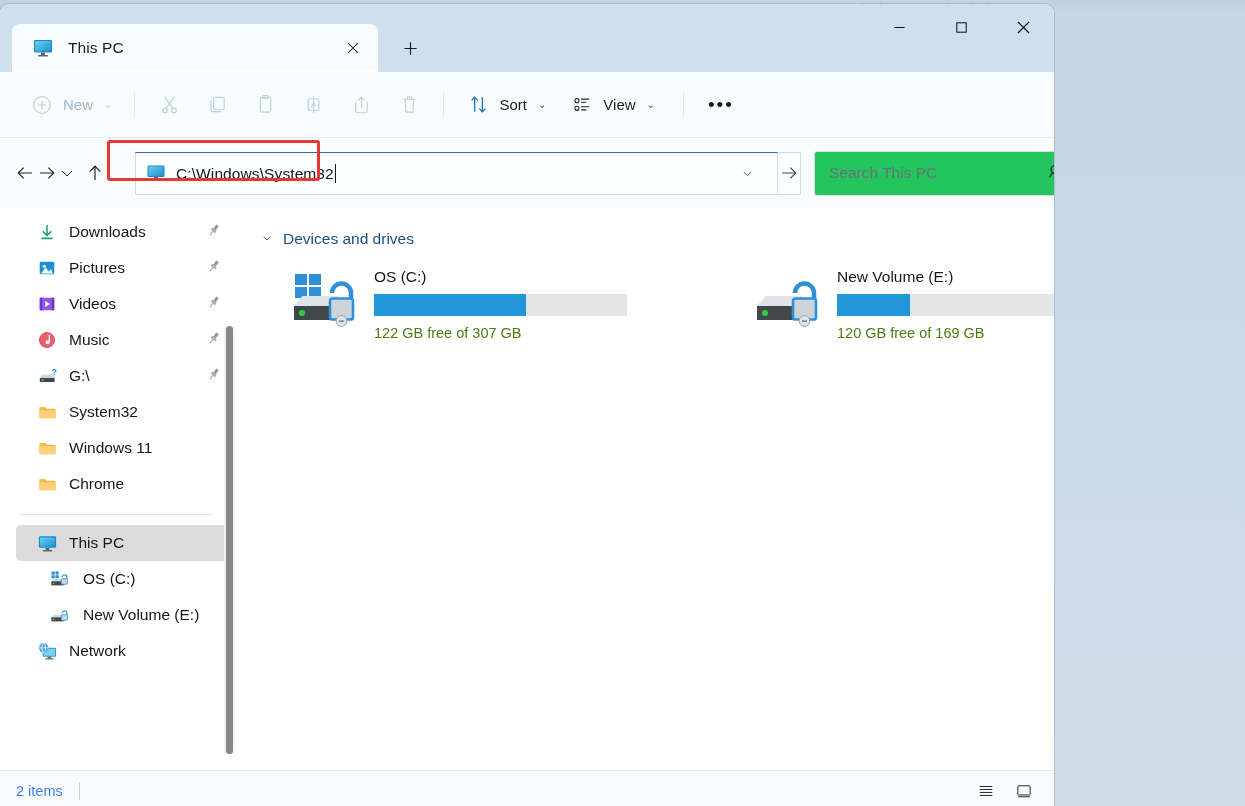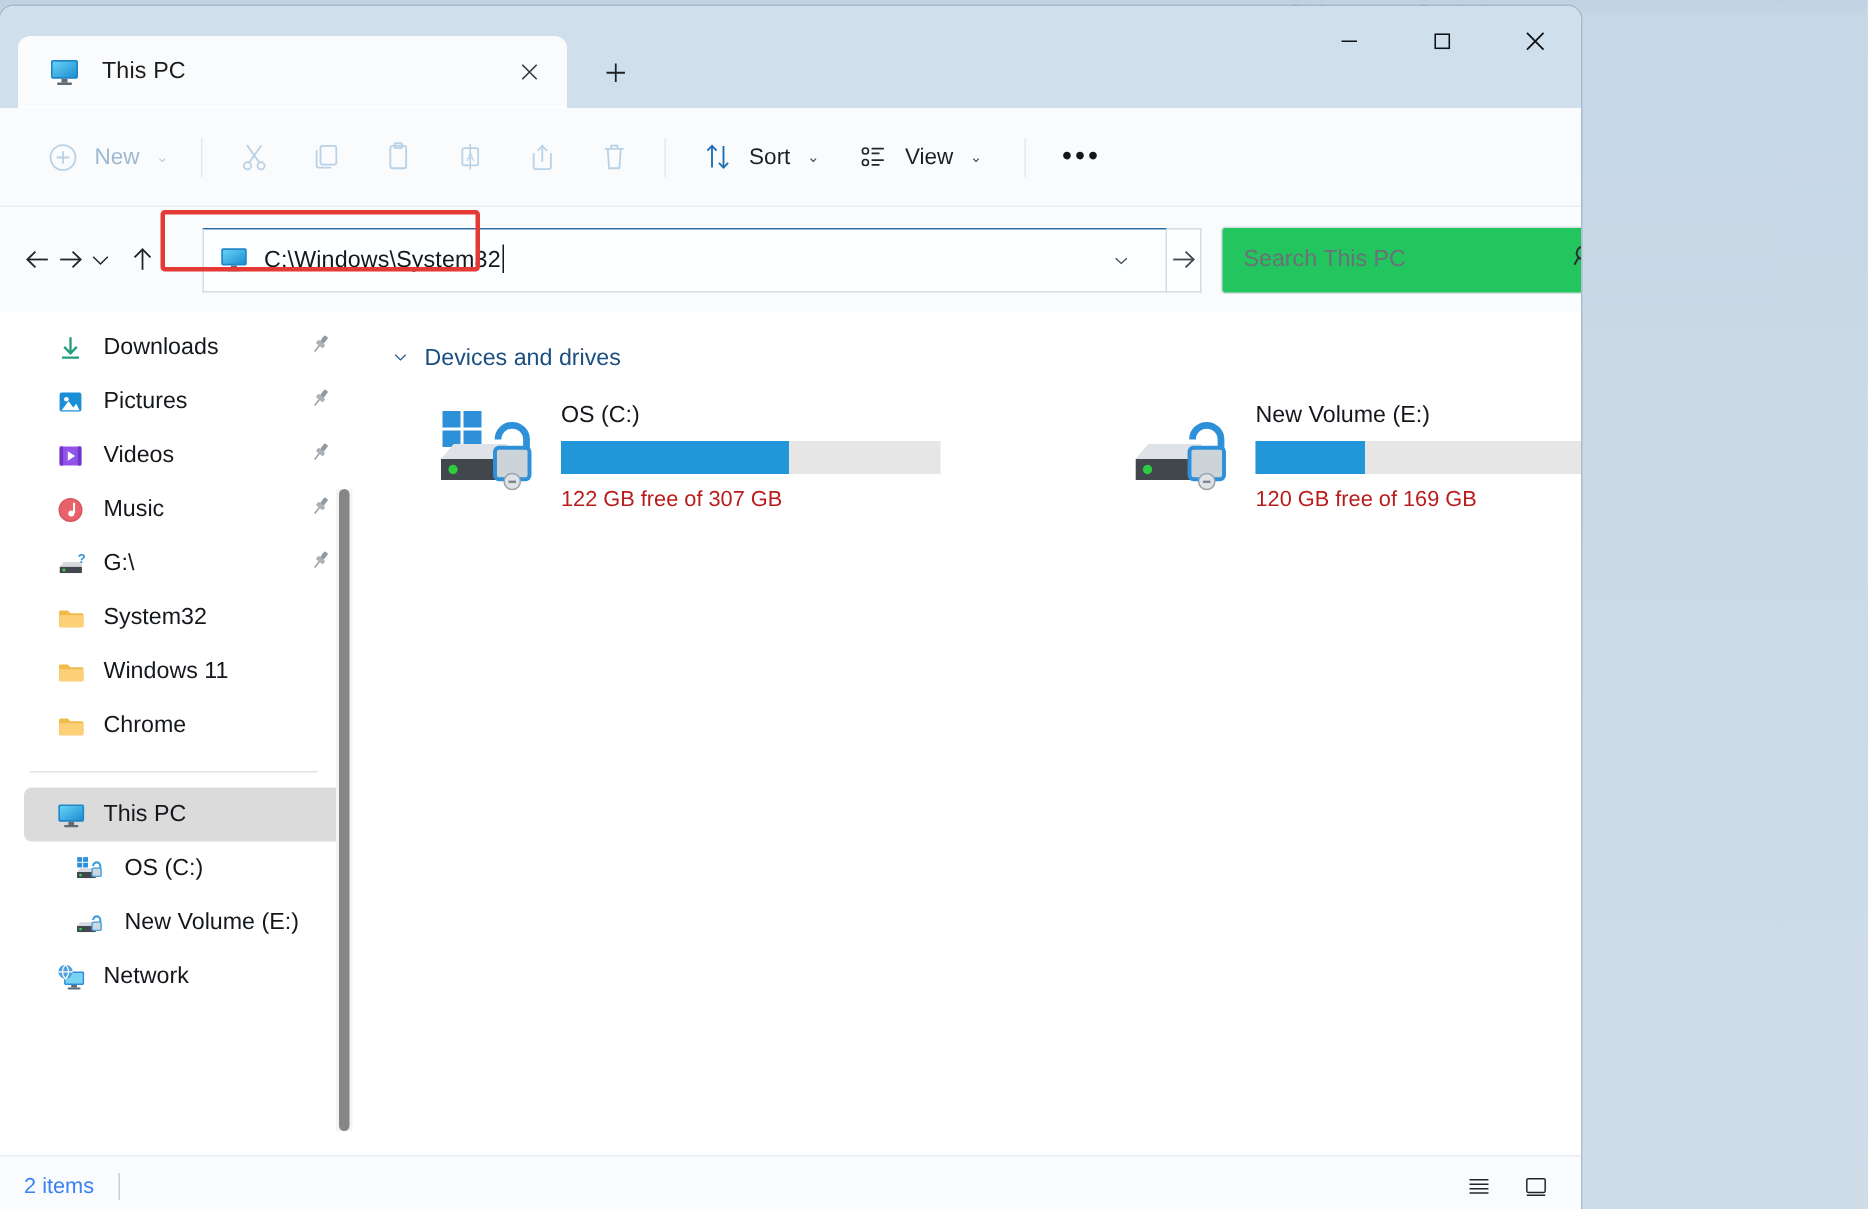--- a/index.html
+++ b/index.html
@@ -155,21 +155,21 @@
   #group-header { display: flex; align-items: center; gap: 9px; height: 26px; margin-left: 10px; cursor: pointer; }
   #group-header .gh-chev { color: #2a5e8f; font-size: 12px; width: 14px; text-align: center; }
   #group-header .gh-label { font-size: 15.5px; color: #1a4f80; }
   #drive-grid { display: flex; margin-top: 14px; padding-left: 44px; gap: 130px; }
   .drive-tile { display: flex; align-items: flex-start; cursor: pointer; }
   .drive-icon { width: 72px; height: 58px; flex: 0 0 72px; margin-right: 8px; margin-top: 6px; }
   .drive-info { padding-top: 2px; }
   .drive-name { font-size: 15.5px; color: #14181c; margin-bottom: 8px; }
   .bar-track { width: 253px; height: 22px; background: #e6e6e6; }
   .bar-fill { height: 100%; background: #2196d9; }
-  .drive-sub { font-size: 14.5px; color: #b91c1c; margin-top: 9px; }
+  .drive-sub { font-size: 14.5px; color: #4d7c0f; margin-top: 9px; }
 
   
   #statusbar {
     height: 40px; background: #f9fbfd; border-top: 1px solid #e7ecf1;
     display: flex; align-items: center; padding: 0 14px 0 16px;
   }
   #status-text { font-size: 14.5px; color: #3b82f6; }
   #status-sep { width: 1px; height: 18px; background: #c9d1d8; margin-left: 16px; }
   #view-toggles { margin-left: auto; display: flex; gap: 6px; }
   .vt-btn {

